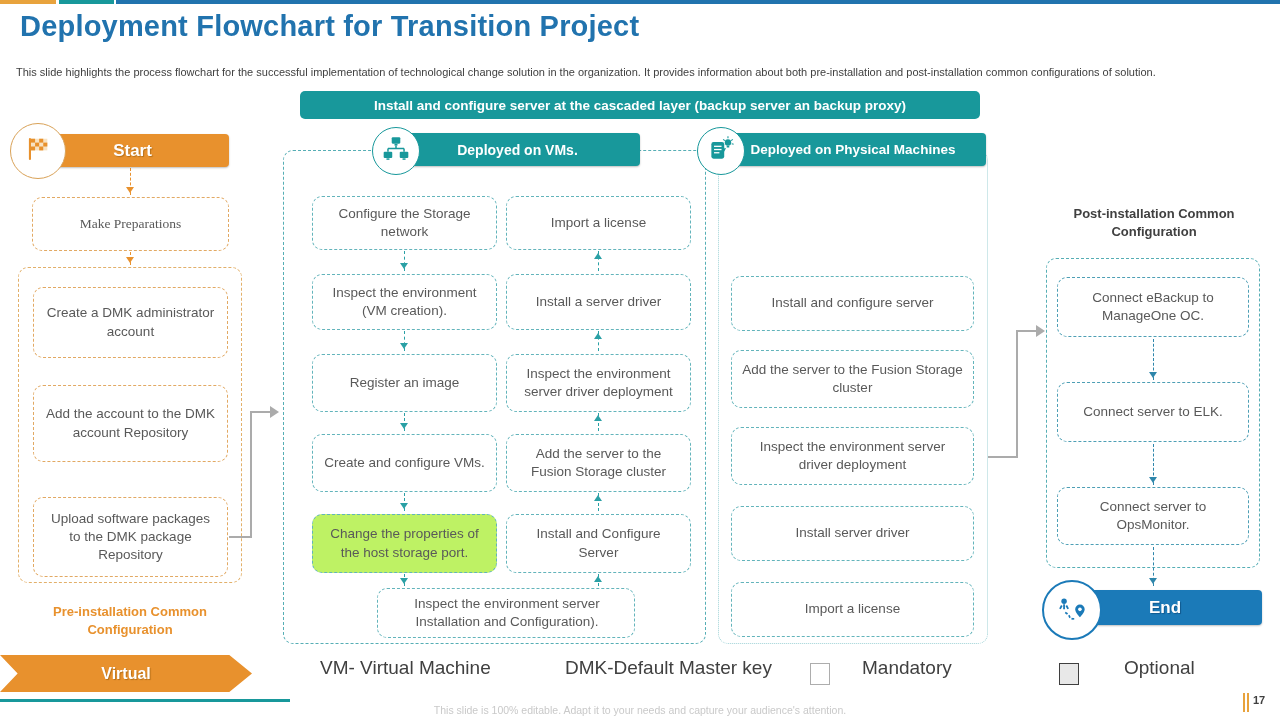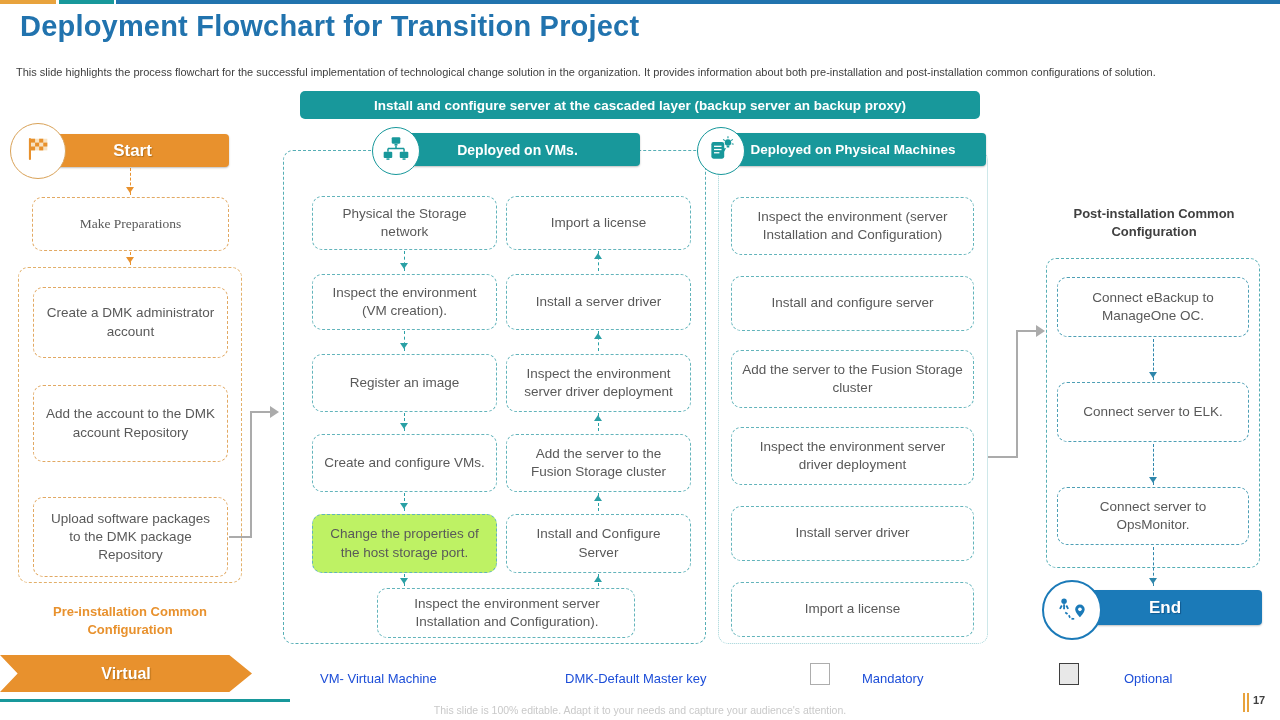--- a/index.html
+++ b/index.html
@@ -60,21 +60,21 @@
   .arr.down::after{content:'';position:absolute;bottom:-2px;left:50%;transform:translateX(-50%);
     border:4px solid transparent;border-top:6px solid currentColor;}
   .arr.up::before{content:'';position:absolute;top:-2px;left:50%;transform:translateX(-50%);
     border:4px solid transparent;border-bottom:6px solid currentColor;}
   .c-teal{color:#2AA0A5;} .c-orange{color:#E8912D;} .c-blue{color:#2E86AB;}
 
   
   .gline{position:absolute;background:#ABABAB;}
   .garrow{position:absolute;width:0;height:0;border:6px solid transparent;border-left:9px solid #ABABAB;}
 
-  .legend-text{position:absolute;top:671px;font-size:13px;color:#1d4ed8;}
+  .legend-text{position:absolute;top:657px;font-size:19px;color:#404040;}
   .legend-box{position:absolute;top:663px;width:20px;height:22px;box-sizing:border-box;}
   .legend-box.mand{border:1px solid #ADADAD;background:#fff;}
   .legend-box.opt{border:1.6px solid #3F3F3F;background:#E8E8E8;}
 
   .footer{position:absolute;left:0;top:704px;width:100%;text-align:center;font-size:10.5px;color:#C9C9C9;}
   .page-num{position:absolute;left:1253px;top:694px;font-size:11px;font-weight:bold;color:#404040;}
   .page-bar{position:absolute;top:693px;width:2px;height:19px;background:#E8A33D;}
   .teal-underline{position:absolute;left:0;top:699px;width:290px;height:3px;background:#18989B;}
 </style>
 </head>
@@ -145,21 +145,21 @@
           <rect x="2.5" y="16.5" width="8" height="6" rx="1"></rect>
           <rect x="5.1" y="22.7" width="2.8" height="1.4"></rect>
           <rect x="17.5" y="16.5" width="8" height="6" rx="1"></rect>
           <rect x="20.1" y="22.7" width="2.8" height="1.4"></rect>
         </g>
         <path d="M14 10.8 v2.7 M6.5 13.5 h15 M6.5 13.5 v3 M21.5 13.5 v3" stroke="#18989B" stroke-width="1.4" fill="none"></path>
       </svg>
     </span>
   </div>
 
-  <div class="box" style="left:312px;top:196px;width:185px;height:54px;">Physical the Storage network</div>
+  <div class="box" style="left:312px;top:196px;width:185px;height:54px;">Configure the Storage network</div>
   <div class="box" style="left:312px;top:274px;width:185px;height:56px;">Inspect the environment (VM creation).</div>
   <div class="box" style="left:312px;top:354px;width:185px;height:58px;">Register an image</div>
   <div class="box" style="left:312px;top:434px;width:185px;height:58px;">Create and configure VMs.</div>
   <div class="box gray" style="left:312px;top:514px;width:185px;height:59px;">Change the properties of the host storage port.</div>
 
   <div class="arr down c-teal" style="left:399px;top:251px;height:20px;">
       <div class="line"></div>
     </div>
   <div class="arr down c-teal" style="left:399px;top:331px;height:20px;">
       <div class="line"></div>
@@ -215,21 +215,20 @@
           <line x1="20.5" y1="2" x2="20.5" y2="4"></line>
           <line x1="16" y1="5" x2="17.6" y2="6.2"></line>
           <line x1="25" y1="5" x2="23.4" y2="6.2"></line>
           <line x1="25.8" y1="9.5" x2="24" y2="9"></line>
         </g>
         <path d="M18 13 q-1.5 4 -4 5" stroke="#18989B" stroke-width="1.2" fill="none"></path>
       </svg>
     </span>
   </div>
 
-  <div class="box" style="left:731px;top:197px;width:243px;height:58px;">Inspect the environment  (server Installation  and Configuration)</div>
   <div class="box" style="left:731px;top:276px;width:243px;height:55px;">Install and configure server</div>
   <div class="box" style="left:731px;top:350px;width:243px;height:58px;">Add the server to the Fusion Storage cluster</div>
   <div class="box" style="left:731px;top:427px;width:243px;height:58px;">Inspect the environment  server driver deployment</div>
   <div class="box" style="left:731px;top:506px;width:243px;height:55px;">Install server driver</div>
   <div class="box" style="left:731px;top:582px;width:243px;height:55px;">Import  a license</div>
 
   <div class="gline" style="left:988px;top:456px;width:30px;height:2px;"></div>
   <div class="gline" style="left:1016px;top:331px;width:2px;height:127px;"></div>
   <div class="gline" style="left:1016px;top:330px;width:22px;height:2px;"></div>
   <div class="garrow" style="left:1036px;top:325px;"></div>

